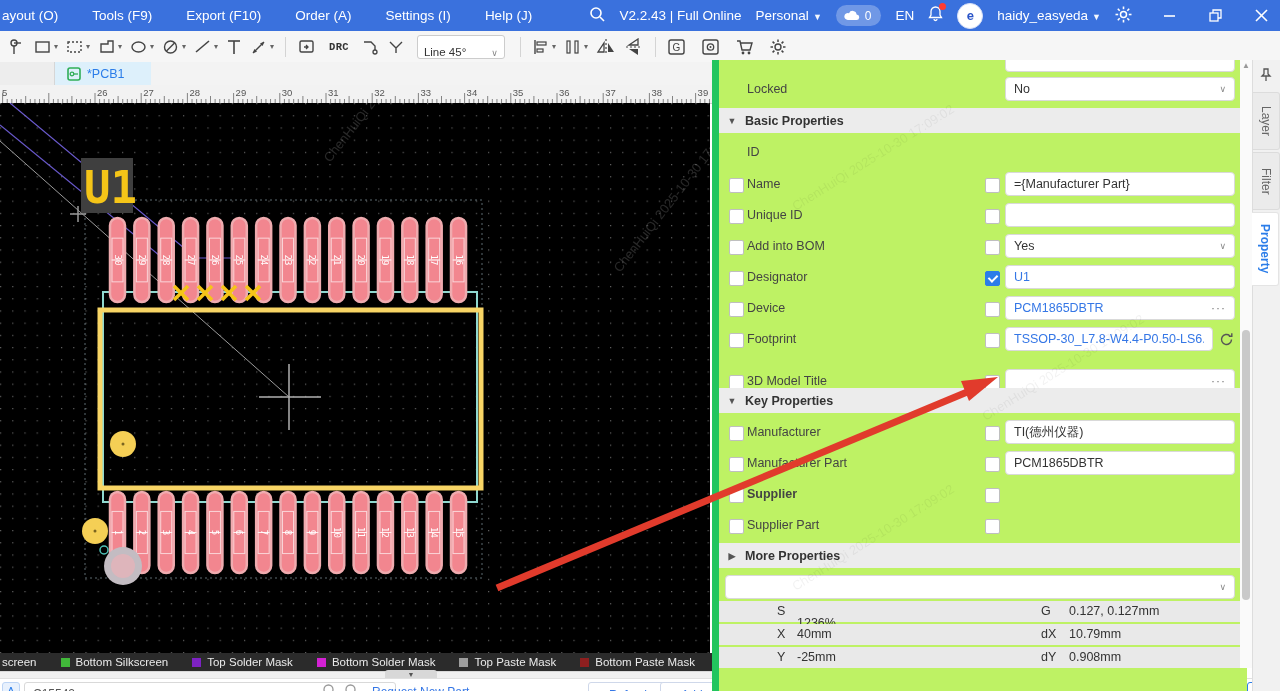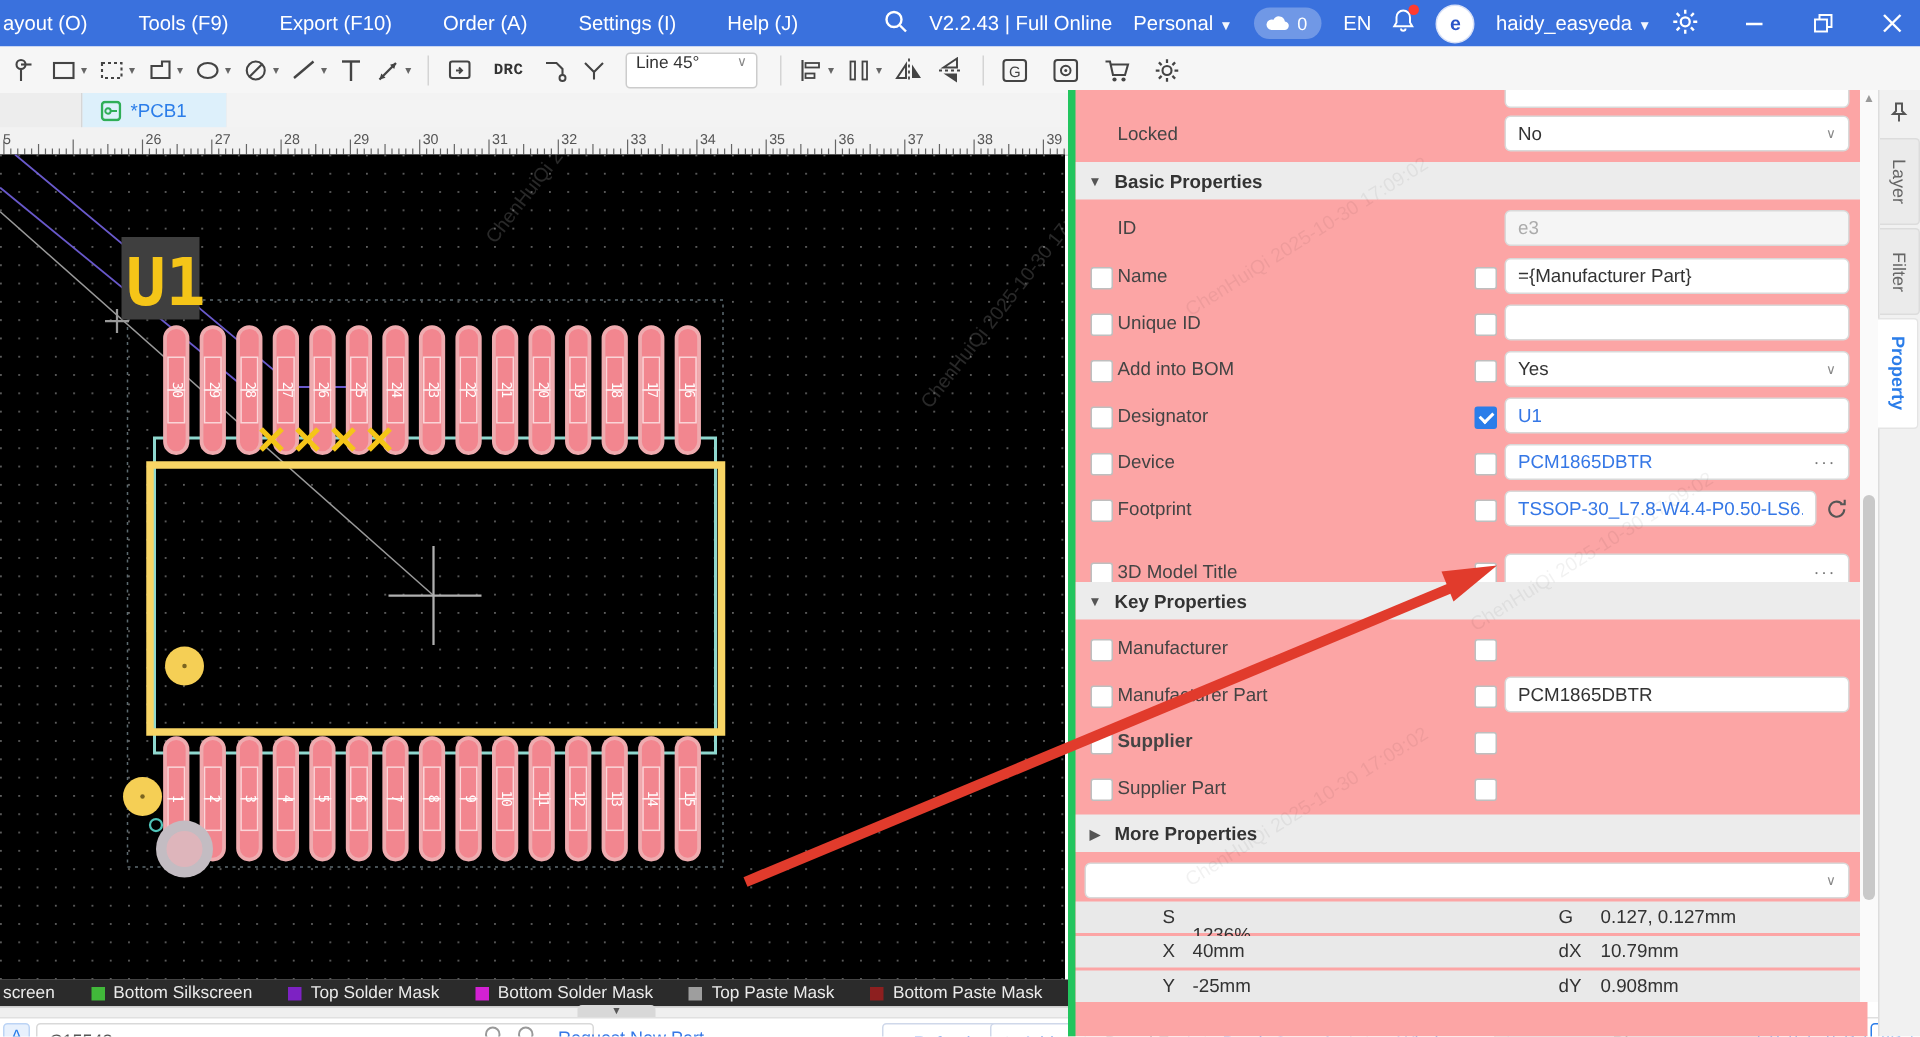--- a/index.html
+++ b/index.html
@@ -19,21 +19,21 @@
           justify-content:center;color:#2b55c8;font-weight:bold;font-size:13px;border:1px solid #d7e0f7;}
   .win-btn{width:18px;height:18px;display:flex;align-items:center;justify-content:center;}
   
   #toolbar{left:0;top:31px;width:1280px;height:31px;background:#f6f6f6;border-bottom:1px solid #dcdcdc;
            display:flex;align-items:center;color:#444;font-size:11px;}
   .tool{display:flex;align-items:center;margin:0 4px;height:24px;}
   .tool svg{display:block;}
   .tool .caret{font-size:8px;color:#666;margin-left:2px;}
   .tool-sep{width:1px;height:20px;background:#d4d4d4;margin:0 7px;}
   .line-select{border:1px solid #ccc;border-radius:3px;background:#fff;height:22px;display:flex;
-               align-items:flex-start;justify-content:space-between;width:74px;padding:0 6px;font-size:11.5px;color:#333;}
+               align-items:flex-end;justify-content:space-between;width:74px;padding:0 6px;font-size:11.5px;color:#333;}
   .drc-label{font-weight:bold;font-size:10.5px;letter-spacing:.3px;color:#333;font-family:"Liberation Mono",monospace;}
   
   #tabrow{left:0;top:62px;width:712px;height:23px;background:#e3e3e3;display:flex;align-items:flex-end;}
   #tab-left-box{width:54px;height:23px;background:#ededed;border-right:1px solid #d6d6d6;}
   .doc-tab{height:23px;background:#ddf0fb;display:flex;align-items:center;gap:6px;padding:0 26px 0 12px;
            font-size:12.5px;color:#2b7de9;}
   #tabrow-rest{flex:1;height:23px;background:#f3f3f3;}
   #ruler{left:0;top:85px;width:712px;height:18px;background:#f2f2f2;border-bottom:1px solid #ccc;}
   
   #canvas-wrap{left:0;top:103px;width:710px;height:550px;background:#000;}
@@ -45,21 +45,21 @@
   #bottom-strip{left:0;top:671px;width:712px;height:9px;background:#efefef;border-top:1px solid #d8d8d8;}
   #strip-handle{left:385px;top:670px;width:52px;height:9px;background:#d8d8d8;border-radius:3px 3px 0 0;
                 display:flex;align-items:center;justify-content:center;font-size:7px;color:#555;}
   #bottomrow{left:0;top:678px;width:1280px;height:13px;background:#fff;border-top:1px solid #e0e0e0;}
   .b-btn{position:absolute;top:3px;height:24px;border:1px solid #cfd8ea;border-radius:3px;background:#fff;
          color:#3577e6;font-size:12px;display:flex;align-items:center;justify-content:center;padding:0 10px;}
   .b-btn.grey{color:#8a8a8a;border-color:#d9d9d9;}
   .mini-btn{position:absolute;top:3px;height:22px;width:20px;border:1px solid #2b7de9;border-radius:3px;
             background:#fff;color:#2b7de9;font-size:11px;display:flex;align-items:center;justify-content:center;}
   
-  #panel{left:712px;top:60px;width:528px;height:631px;background:#fca5a5;border-left:5px solid #22c55e;overflow:hidden;}
+  #panel{left:712px;top:60px;width:528px;height:631px;background:#bef264;border-left:7px solid #22c55e;overflow:hidden;}
   .prow{position:absolute;left:0;width:526px;height:28px;}
   .prow .lbl{position:absolute;left:28px;top:6px;font-size:12.5px;color:#444;white-space:nowrap;}
   .cb{position:absolute;width:13px;height:13px;border:1px solid #bfbfbf;border-radius:2px;background:#fff;top:7px;}
   .cb.l{left:10px;} .cb.r{left:266px;}
   .cb.checked{background:#2b7de9;border-color:#2b7de9;}
   .cb.checked::after{content:"";position:absolute;left:3.5px;top:1px;width:4px;height:7px;
      border:solid #fff;border-width:0 2px 2px 0;transform:rotate(45deg);}
   .pinput{position:absolute;left:286px;top:1px;width:230px;height:24px;border:1px solid #d9d9d9;border-radius:4px;
           background:#fff;font-size:12.5px;color:#333;display:flex;align-items:center;padding:0 8px;
           box-sizing:border-box;white-space:nowrap;overflow:hidden;}
@@ -774,23 +774,20 @@
           <span style="overflow: hidden; text-overflow: clip; white-space: nowrap; max-width: 196px;">No</span>
           <span class="chev">∨</span>
         </div>
       </div>
       <div class="sec-hdr" style="top: 48px;">
         <span class="tri">▼</span>
         <span>Basic Properties</span>
       </div>
       <div class="prow" style="top: 79px;">
         <span class="lbl" style="left: 28px;">ID</span>
-        <div class="pinput disabled">
-          <span style="overflow: hidden; text-overflow: clip; white-space: nowrap; max-width: 196px;">e3</span>
-        </div>
       </div>
       <div class="prow" style="top: 111px;">
         <span class="cb l"></span>
         <span class="lbl">Name</span>
         <span class="cb r"></span>
         <div class="pinput">
           <span style="overflow: hidden; text-overflow: clip; white-space: nowrap; max-width: 196px;">={Manufacturer Part}</span>
         </div>
       </div>
       <div class="prow" style="top: 142px;">
@@ -849,20 +846,23 @@
         </div>
       </div>
       <div class="sec-hdr" style="top: 328px;">
         <span class="tri">▼</span>
         <span>Key Properties</span>
       </div>
       <div class="prow" style="top: 359px;">
         <span class="cb l"></span>
         <span class="lbl">Manufacturer</span>
         <span class="cb r"></span>
+        <div class="pinput">
+          <span style="overflow: hidden; text-overflow: clip; white-space: nowrap; max-width: 196px;">TI(德州仪器)</span>
+        </div>
       </div>
       <div class="prow" style="top: 390px;">
         <span class="cb l"></span>
         <span class="lbl">Manufacturer Part</span>
         <span class="cb r"></span>
         <div class="pinput">
           <span style="overflow: hidden; text-overflow: clip; white-space: nowrap; max-width: 196px;">PCM1865DBTR</span>
         </div>
       </div>
       <div class="prow" style="top: 421px; font-weight: bold;">

